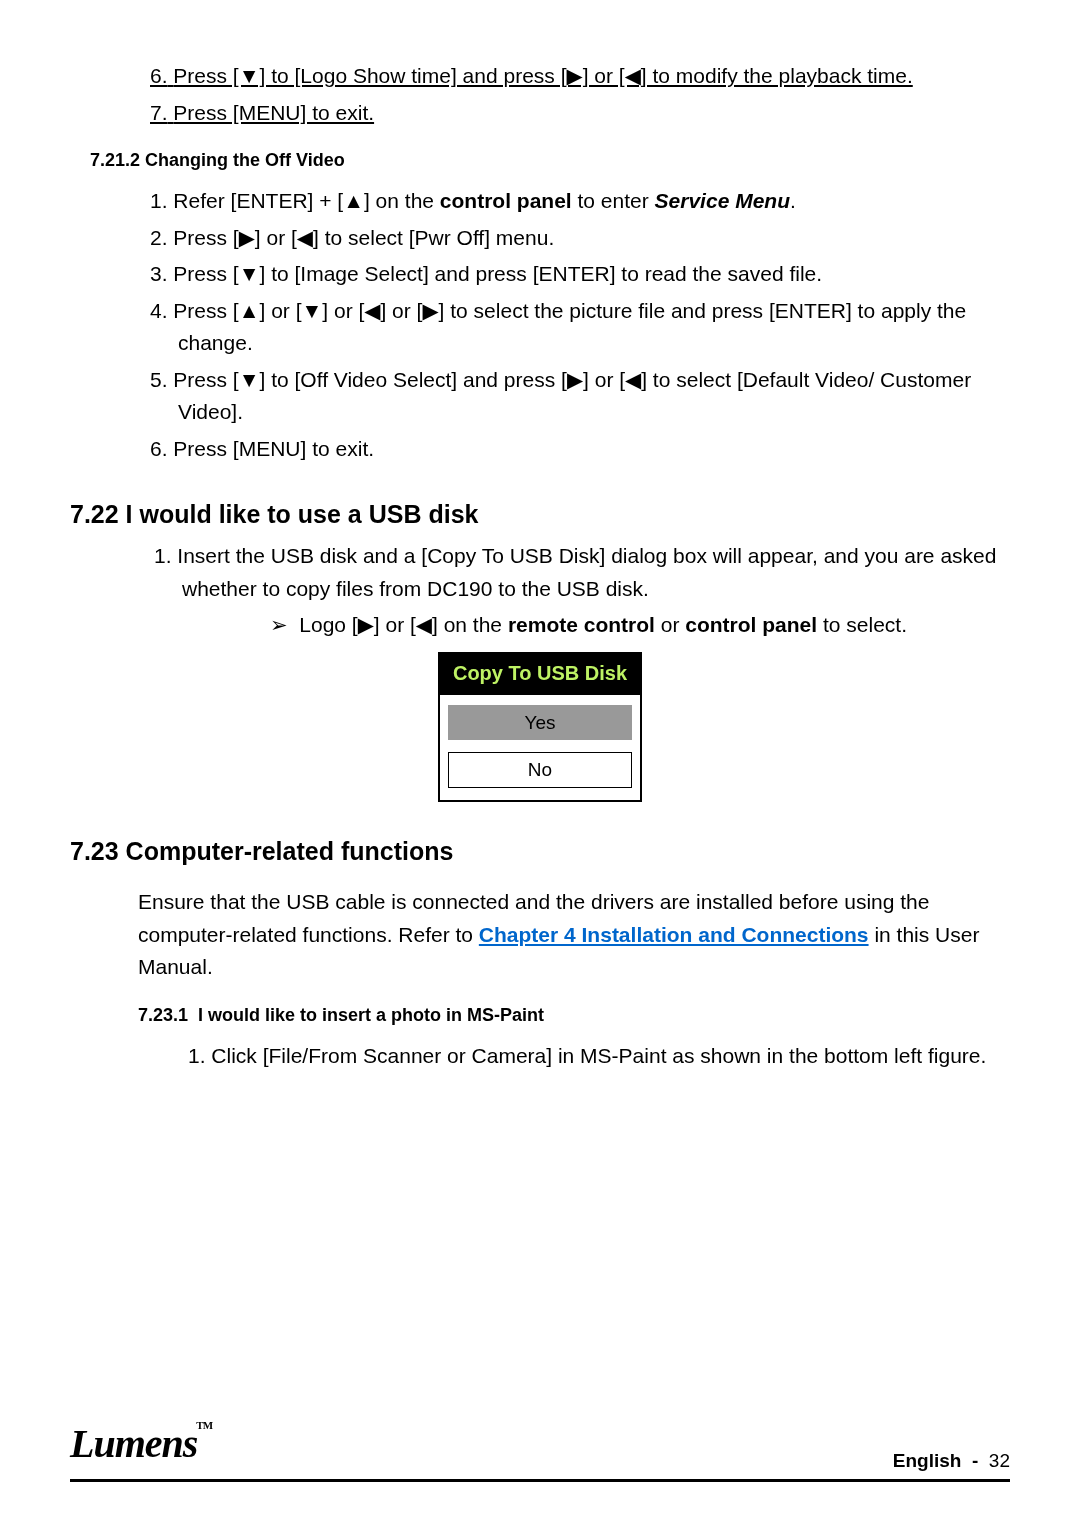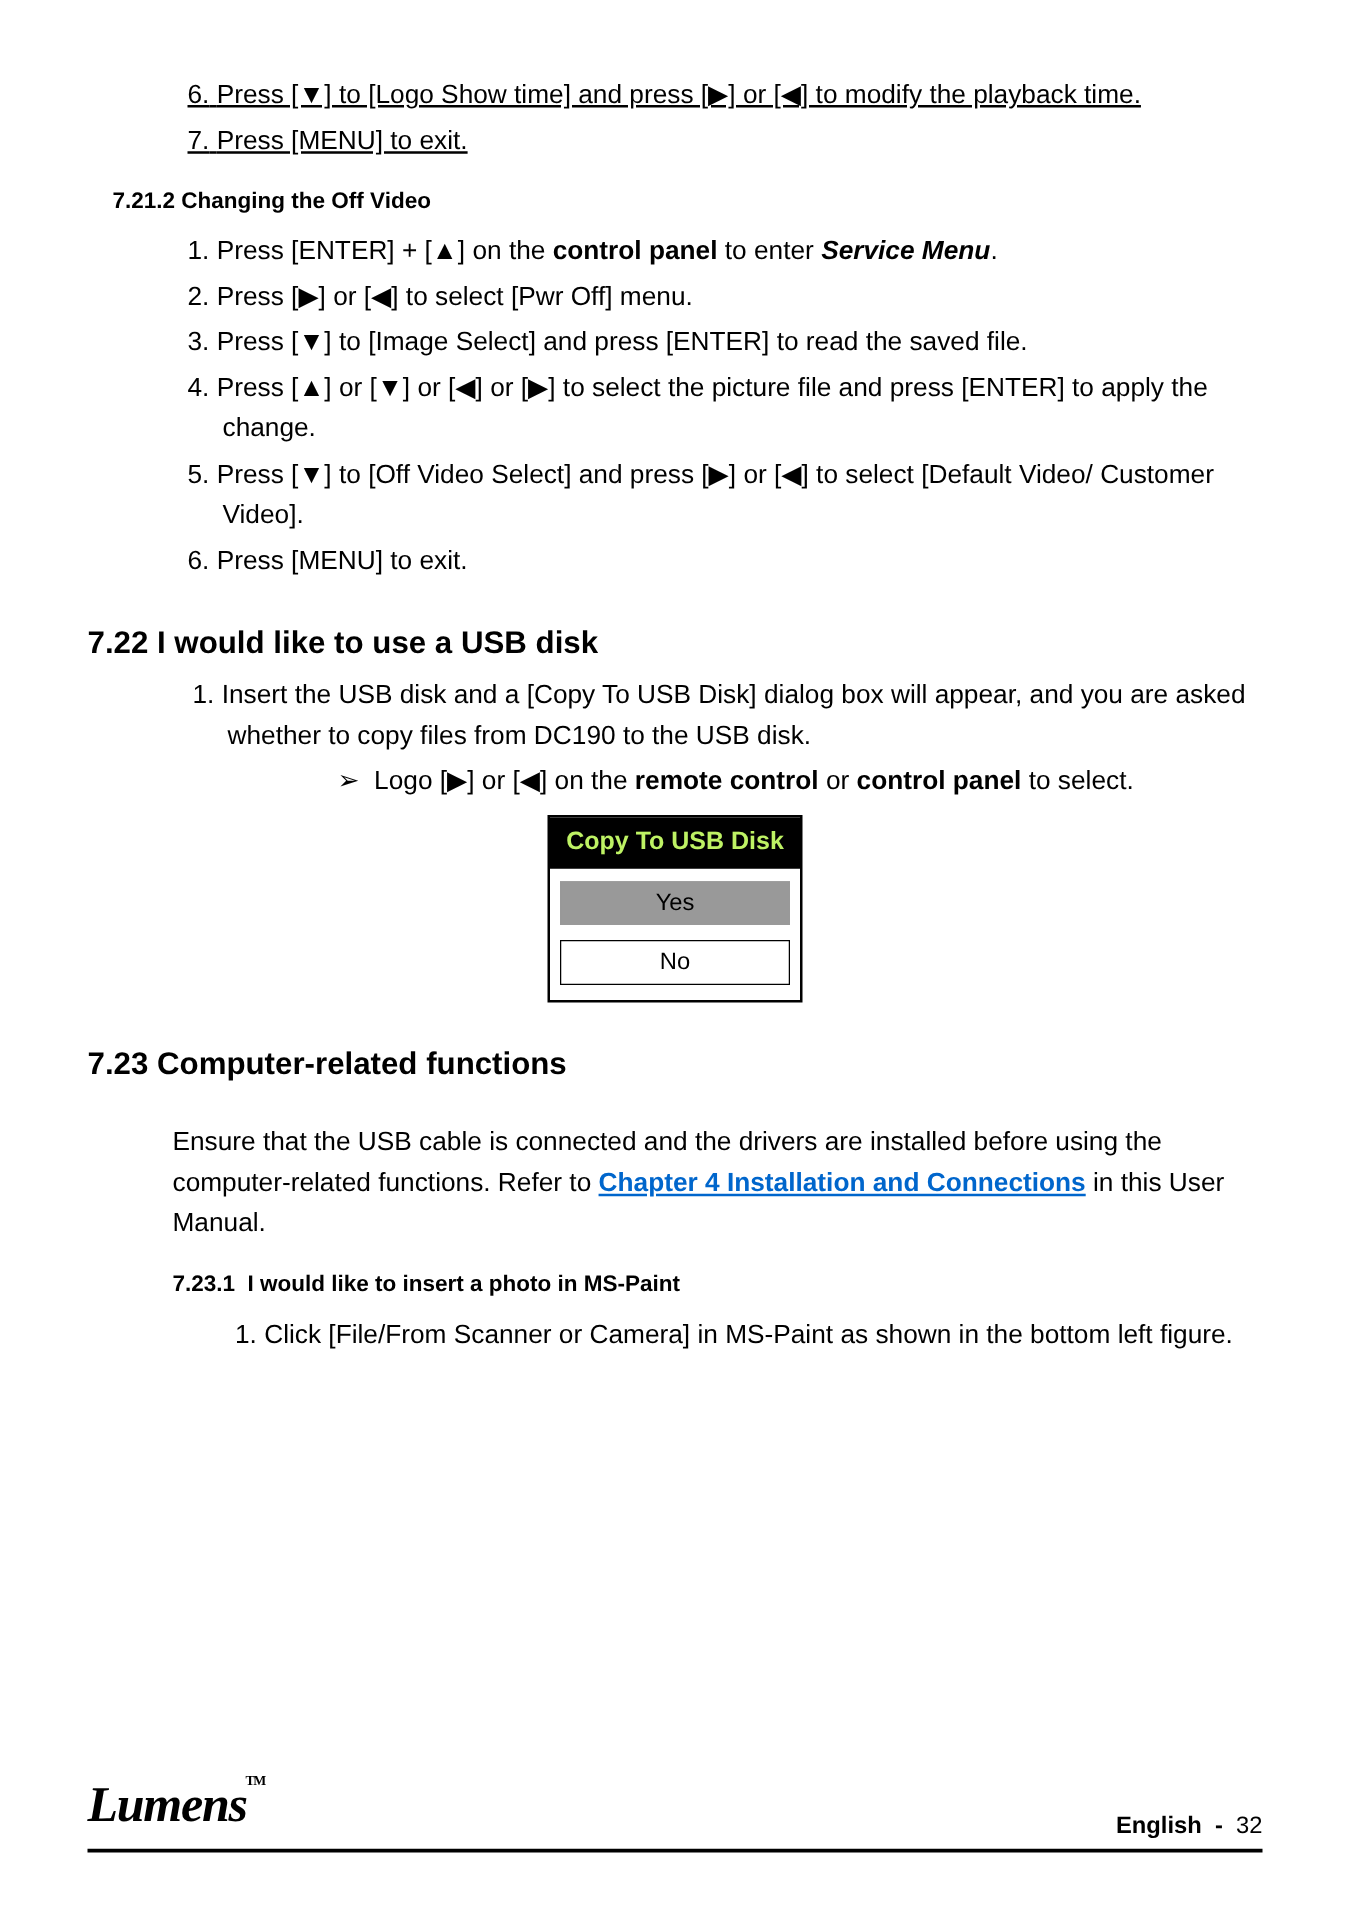--- a/index.html
+++ b/index.html
@@ -80,21 +80,21 @@
     background: #999;
     padding: 2px 16px;
     border: 1px solid #999;
   }
   .btn-no {
     padding: 2px 16px;
     border: 1px solid #000;
   }
   .para {
     margin-left: 68px;
-    margin-top: 28px;
+    margin-top: 16px;
     margin-bottom: 10px;
   }
   .link {
     color: #0066cc;
     text-decoration: underline;
     font-weight: bold;
   }
   .footer {
     position: absolute;
     bottom: 50px;
@@ -142,21 +142,21 @@
   </li>
 </ul>
 
 <div class="sub-heading">
   <span>7.21.2</span>
   <span>Changing the Off Video</span>
 </div>
 <ul class="ol-sub">
   <li>
     <span>1.</span>
-    <span>Press [ENTER] + [▲] on the </span><b>control panel</b><span> to enter </span><b><i>Service Menu</i></b><span>.</span>
+    <span>Refer [ENTER] + [▲] on the </span><b>control panel</b><span> to enter </span><b><i>Service Menu</i></b><span>.</span>
   </li>
   <li>
     <span>2.</span>
     <span>Press [▶] or [◀] to select [Pwr Off] menu.</span>
   </li>
   <li>
     <span>3.</span>
     <span>Press [▼] to [Image Select] and press [ENTER] to read the saved file.</span>
   </li>
   <li>

